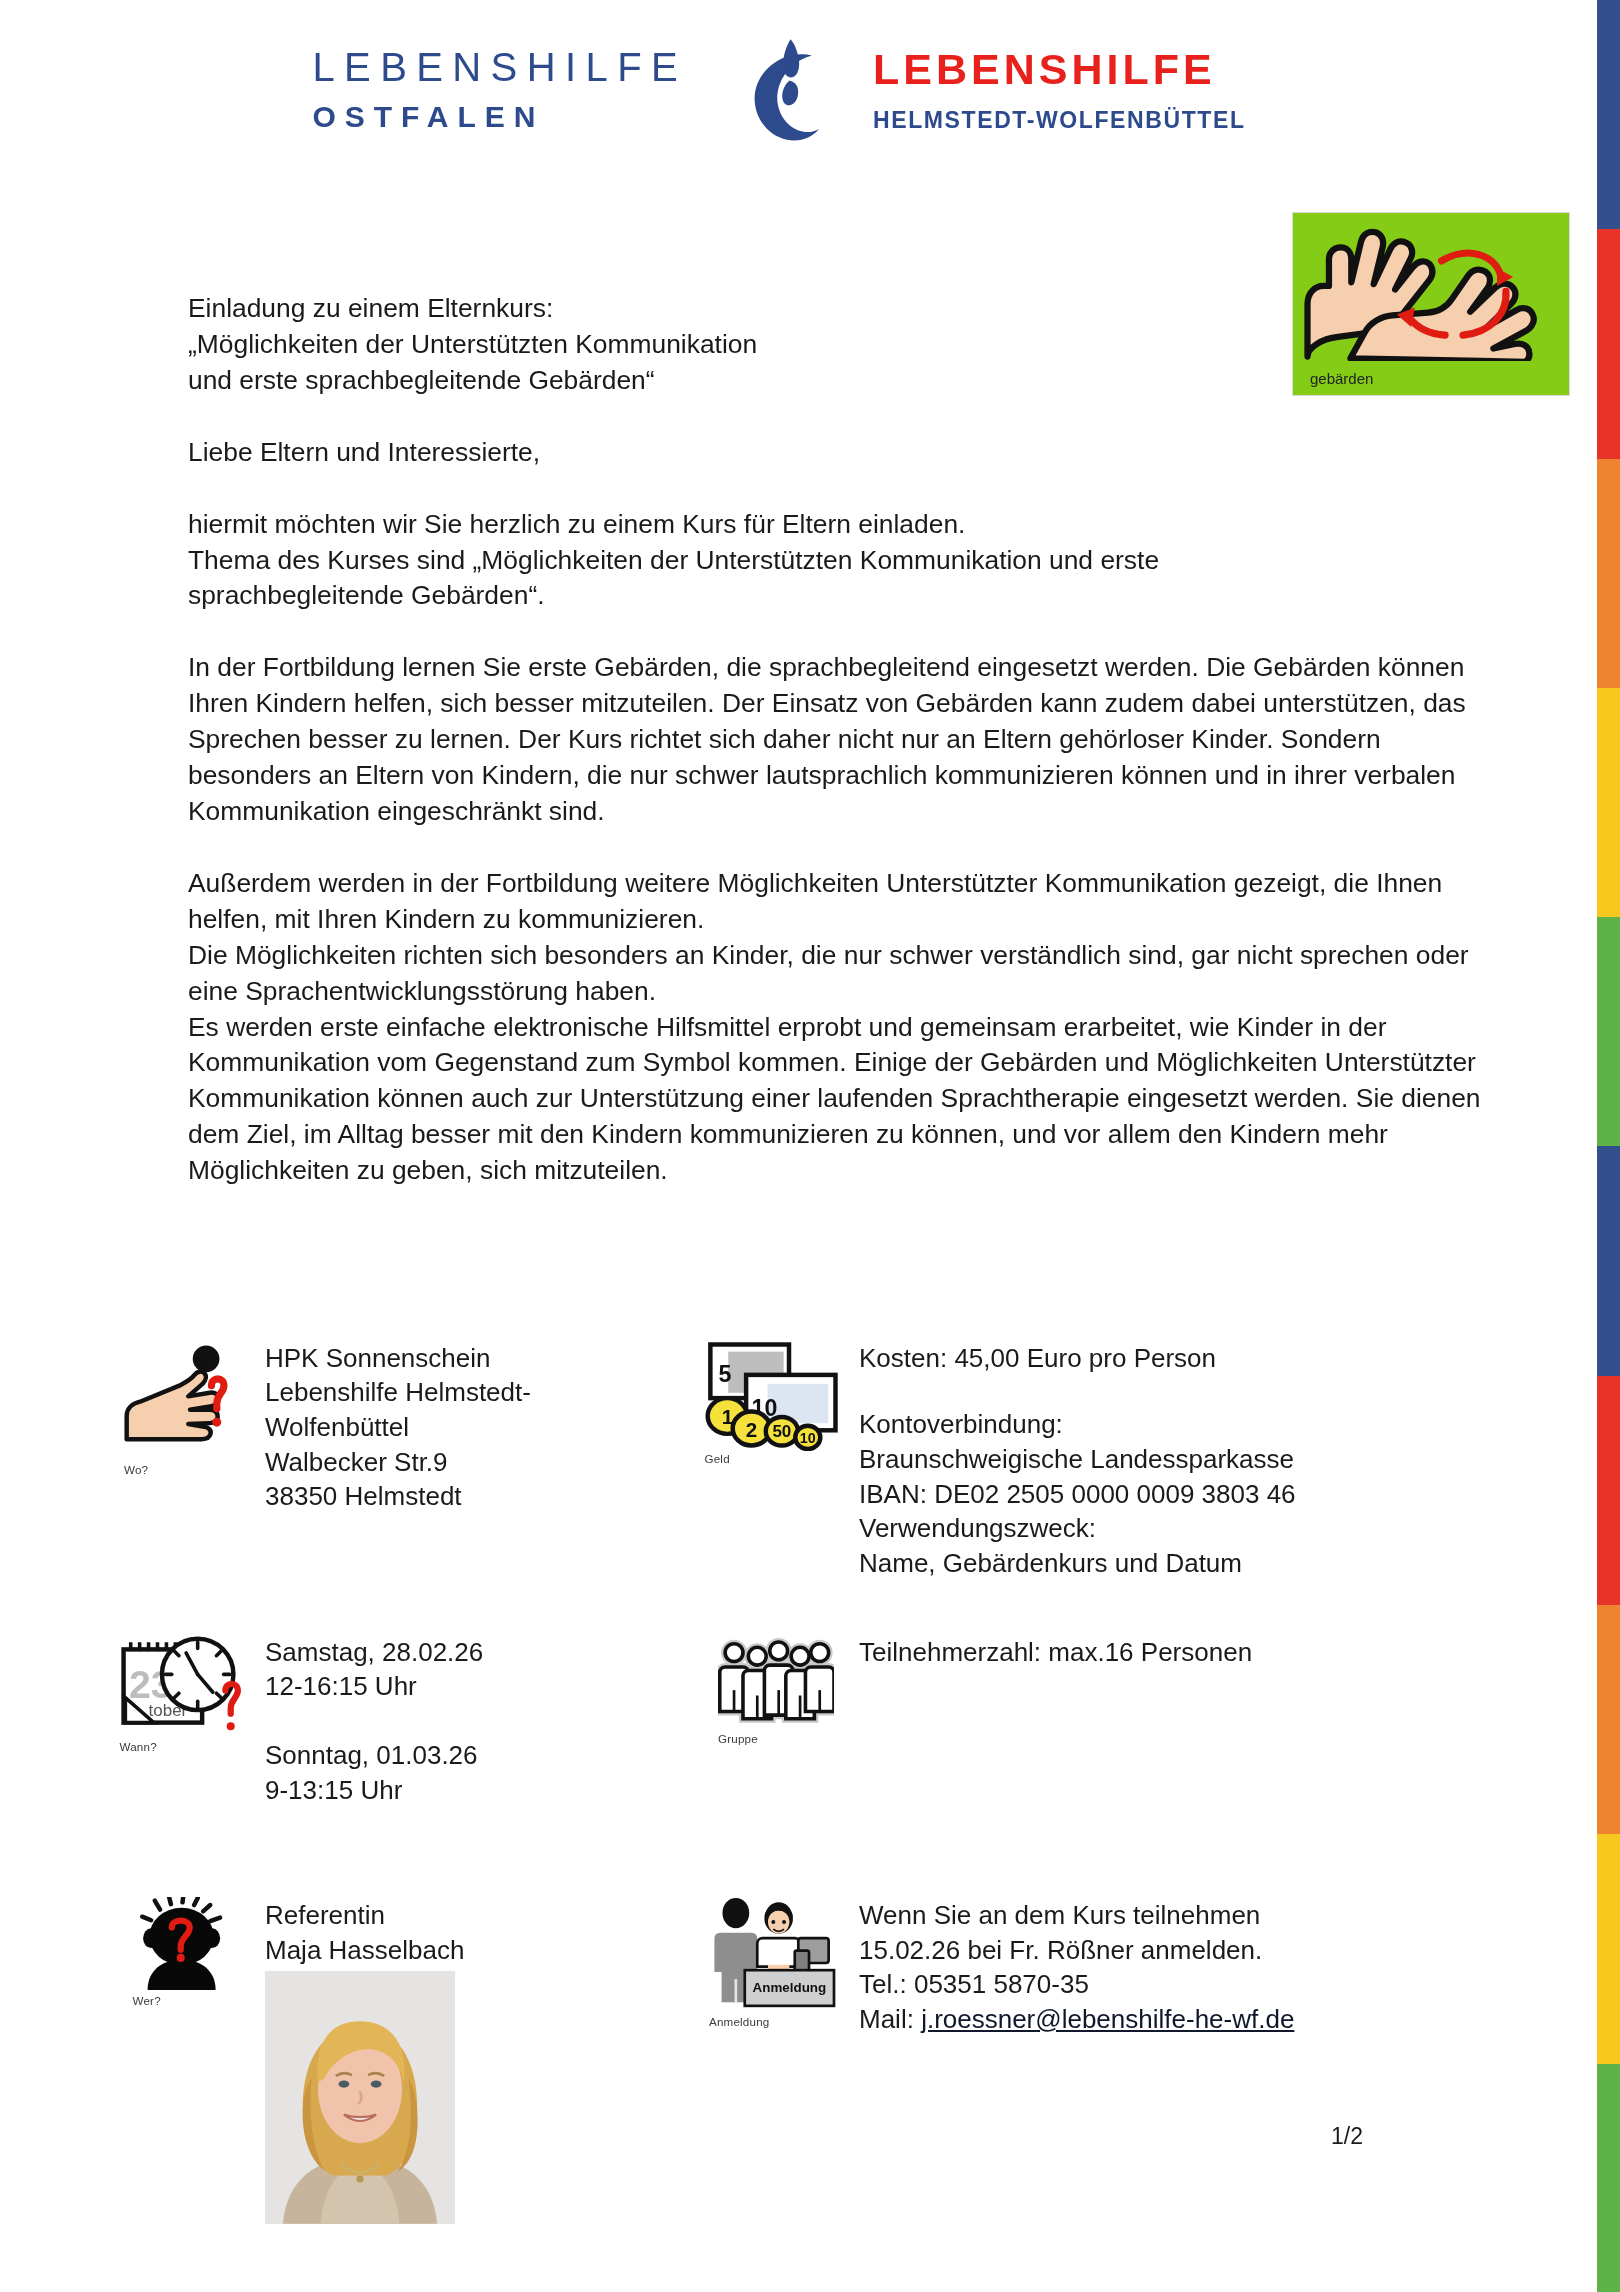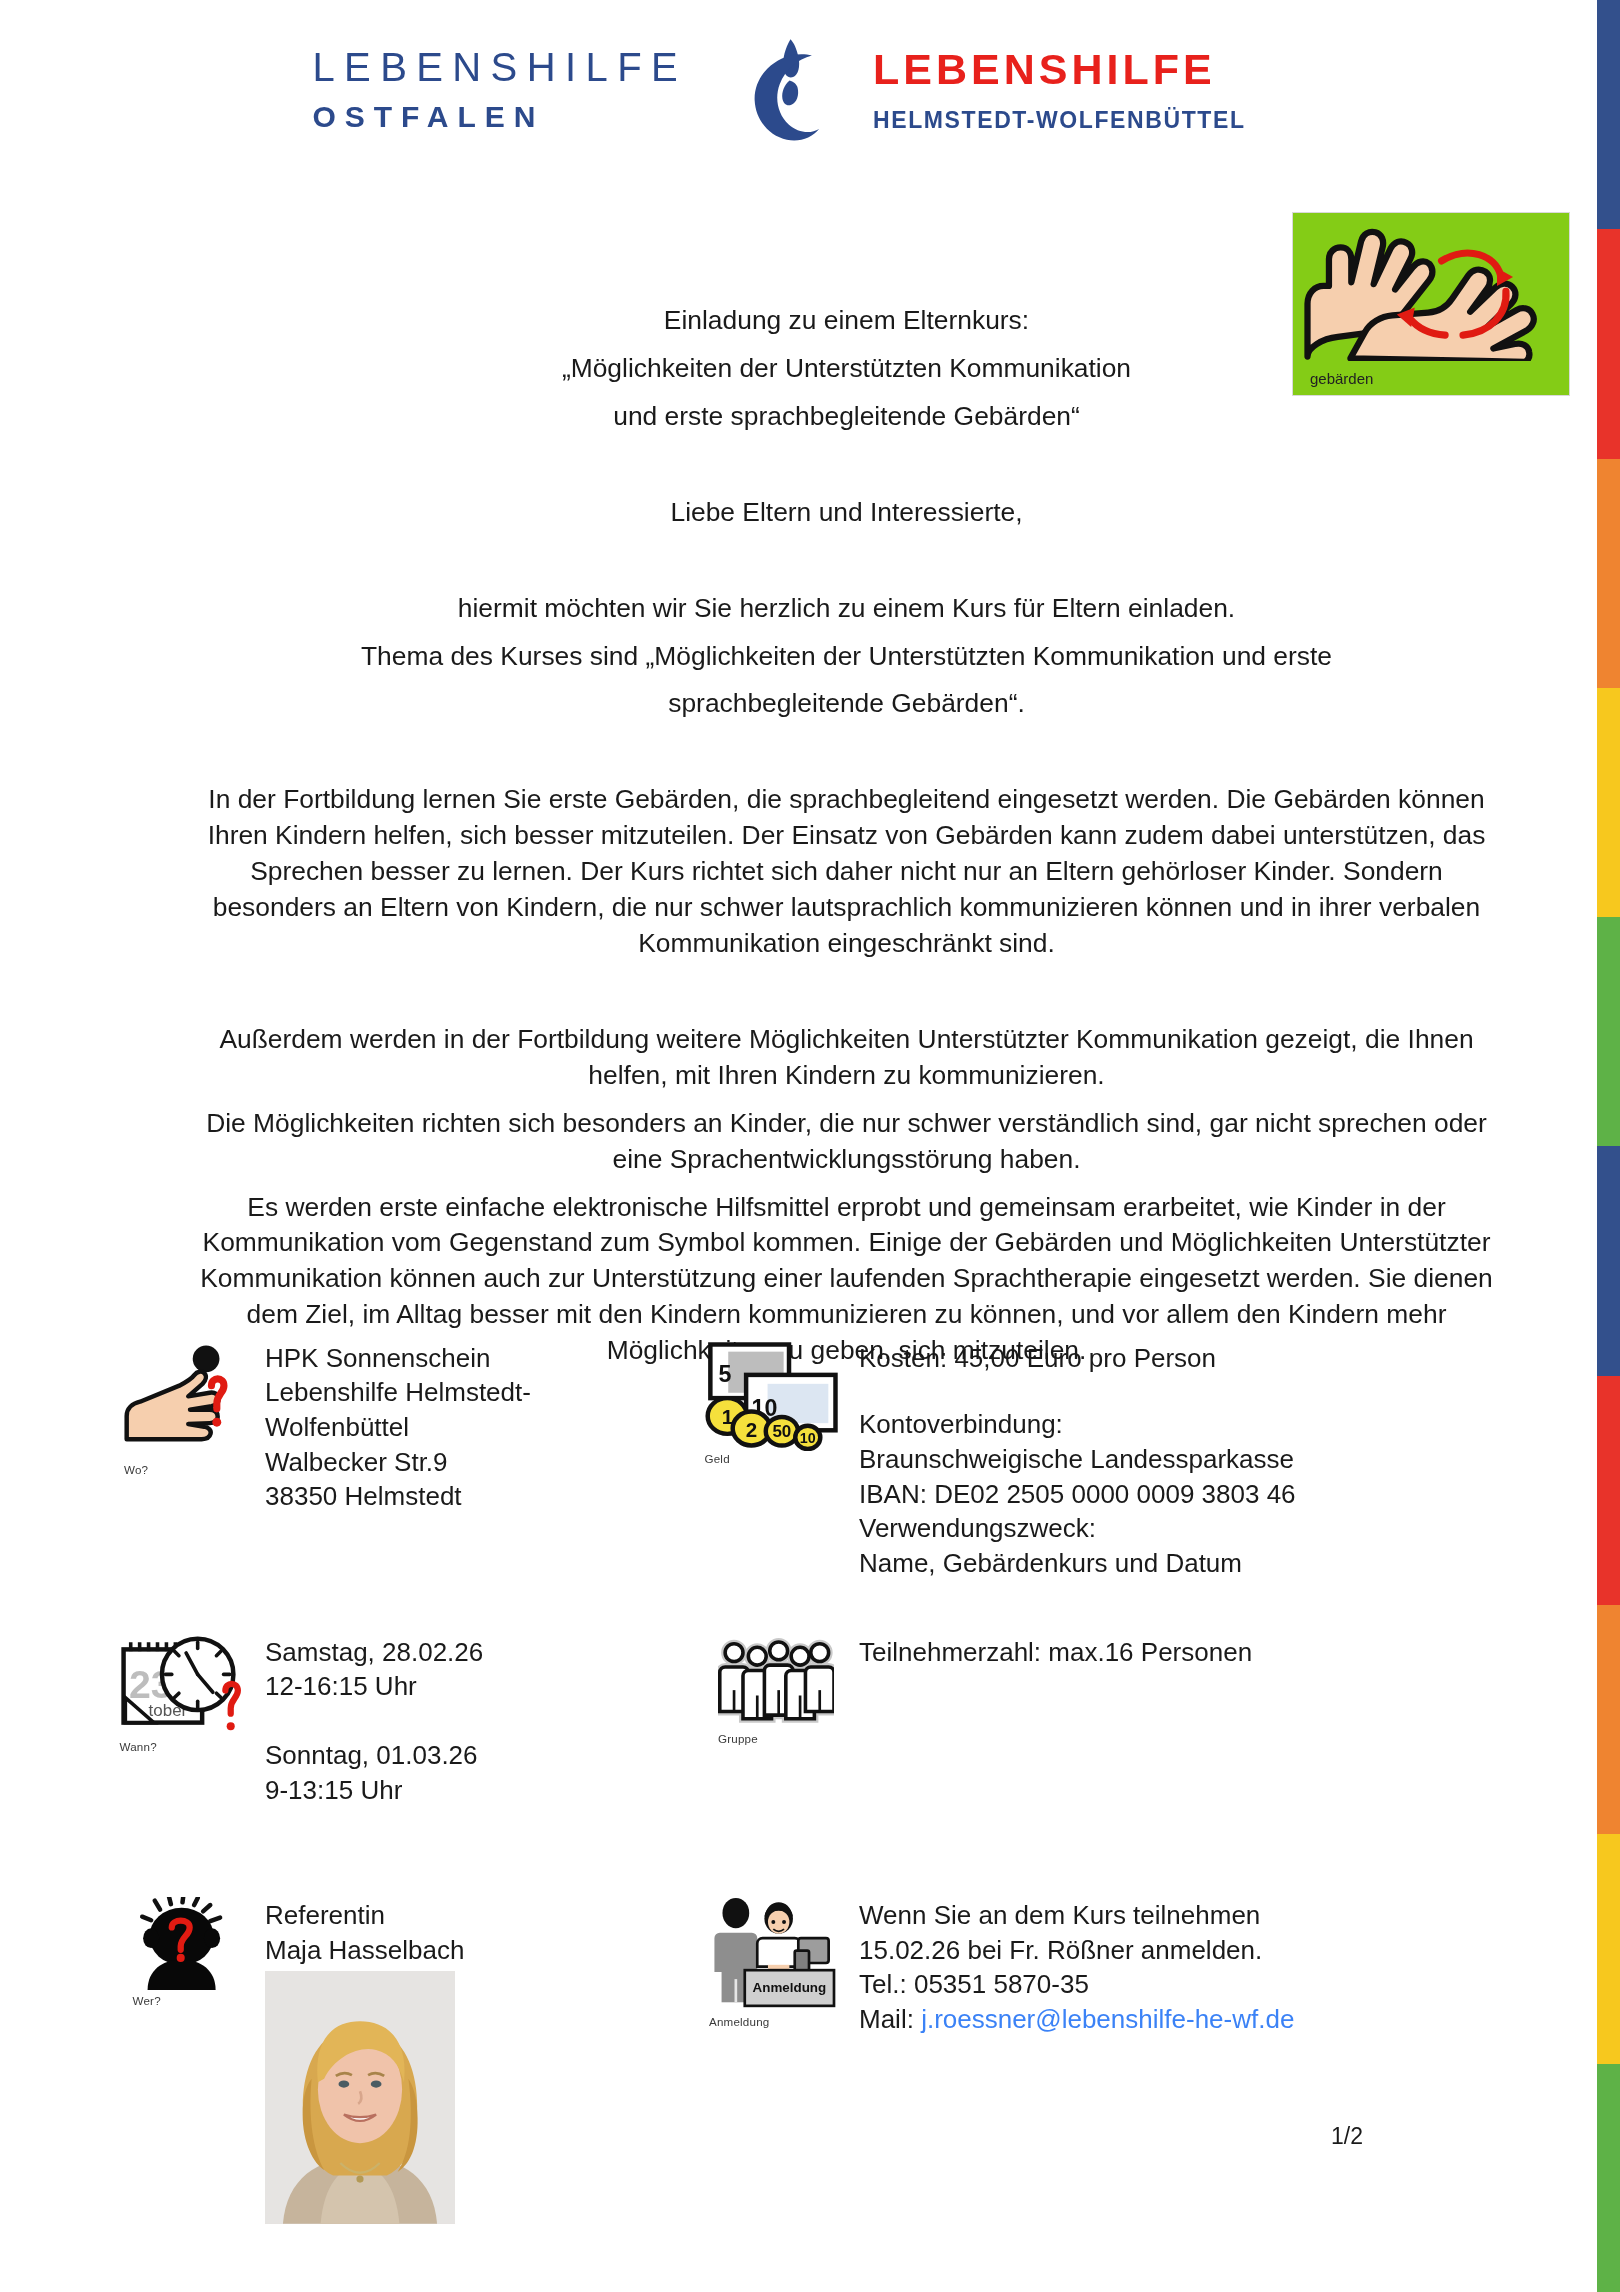--- a/index.html
+++ b/index.html
@@ -121,21 +121,21 @@
   
   .body-text {
     position: absolute;
     left: 188px;
     top: 291px;
     width: 1317px;
     font-size: 26.4px;
     line-height: 1.36;
     color: #1a1a1a;
   }
-  .body-text p { margin: 12px; text-align: center; }
+  .body-text p { margin: 0; }
   .body-text .gap { height: 36px; }
 
   
   .info-grid {
     position: absolute;
     left: 0;
     top: 1339px;
     width: 1558px;
   }
   .info-row {
@@ -172,21 +172,21 @@
 
   
   .photo {
     width: 190px;
     height: 253px;
     margin-top: 3.6px;
     background: linear-gradient(170deg,#e7e6e4 0%,#e3e1df 100%);
     position: relative;
     overflow: hidden;
   }
-  .link { color: #3b82f6; }
+  .link { color: #0f172a; text-decoration: underline; }
   .uline { }
 
   .page-num {
     position: absolute;
     left: 1331px;
     top: 2123px;
     font-size: 23px;
     color: #1a1a1a;
   }
 </style>

